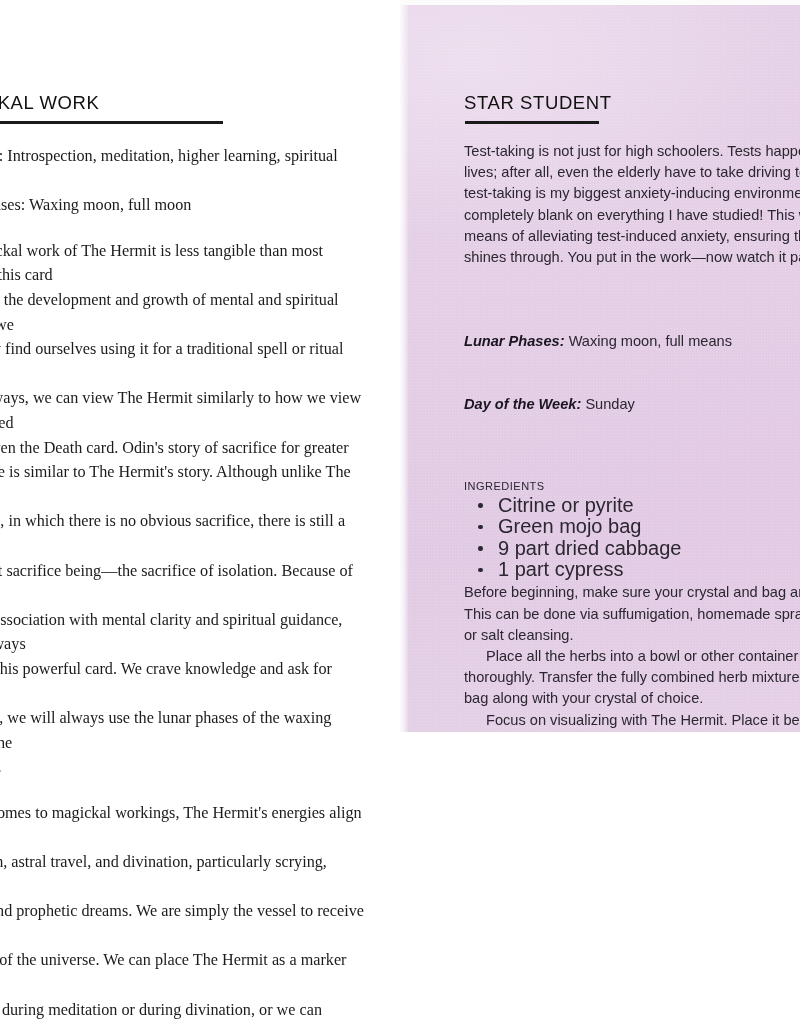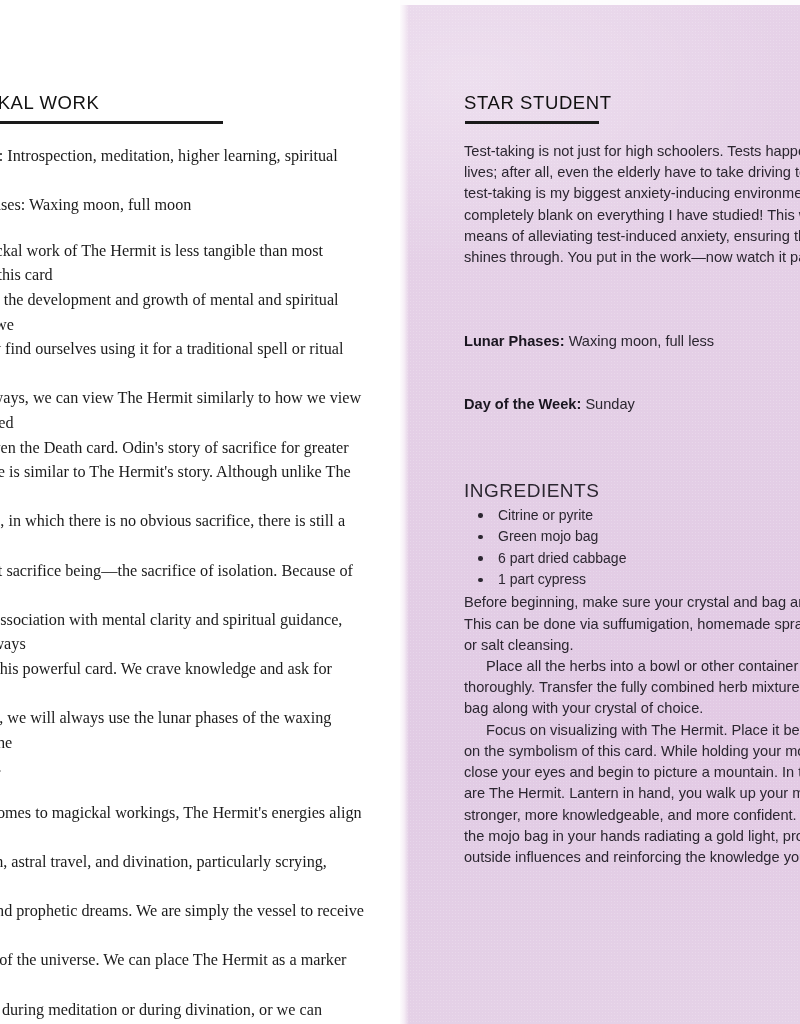--- a/index.html
+++ b/index.html
@@ -45,21 +45,21 @@
     color:#1b1b1b;
     margin:0;
     white-space:pre-line;
   }
   .lp-meta{margin-top:20px;}
   .lp-p{margin-top:21px;}
 
   
   .page-right{
     position:relative;
-    width:400px;height:1024px;
+    width:400px;height:732px;
     flex:0 0 400px;
     overflow:hidden;
     background:
       radial-gradient(ellipse 520px 300px at 18% 8%, rgba(255,255,255,0.30), rgba(255,255,255,0) 62%),
       radial-gradient(ellipse 420px 360px at 92% 72%, rgba(228,200,228,0.55), rgba(228,200,228,0) 66%),
       linear-gradient(170deg, #e6d2e8 0%, #e4cfe6 38%, #e1cbe4 70%, #e5d2e7 100%);
   }
   
   .grain{
     position:absolute;inset:0;pointer-events:none;opacity:.32;
@@ -99,35 +99,35 @@
   }
   .rp-body{
     font-size:14.6px;
     line-height:21.2px;
     color:#2b2630;
     margin:0;
     white-space:pre;
   }
   .rp-intro{margin-top:17px;}
   .rp-corr{margin-top:20px;white-space:pre;}
-  .rp-corr .k{font-weight:bold;color:#1a1620;}
+  .rp-corr .k{font-weight:bold;color:#1a1620;font-style:italic;}
   .sect-title{
     margin-top:22px;
-    font-size:19px;
+    font-size:11px;
     letter-spacing:0.5px;
     color:#2b2630;
     font-weight:400;
   }
   .ing-list{
     list-style:none;margin:3px 0 0 0;padding:0;
   }
   .ing-list li{
     position:relative;
     padding-left:34px;
-    font-size:14px;
+    font-size:20px;
     line-height:21.4px;
     color:#2b2630;
   }
   .ing-list li::before{
     content:"";
     position:absolute;left:14px;top:8.5px;
     width:4.6px;height:4.6px;border-radius:50%;
     background:#2b2630;
   }
   .instr{margin-top:2px;}
@@ -182,30 +182,30 @@
       <div class="rp-rule"></div>
 
       <p class="rp-body rp-intro">Test-taking is not just for high schoolers. Tests happen throughout our
 lives; after all, even the elderly have to take driving tests. For many of us,
 test-taking is my biggest anxiety-inducing environment, and my mind goes
 completely blank on everything I have studied! This working is designed as a
 means of alleviating test-induced anxiety, ensuring that your knowledge
 shines through. You put in the work—now watch it pay off.</p>
 
       <div class="rp-corr rp-body">
-        <div><span class="k">Lunar Phases:</span><span> Waxing moon, full less</span></div>
+        <div><span class="k">Lunar Phases:</span><span> Waxing moon, full means</span></div>
         <div><span class="k">Day of the Week:</span><span> Sunday</span></div>
       </div>
 
       <div class="sect-title">INGREDIENTS</div>
 
       <ul class="ing-list">
         <li>Citrine or pyrite</li>
         <li>Green mojo bag</li>
-        <li>6 part dried cabbage</li>
+        <li>9 part dried cabbage</li>
         <li>1 part cypress</li>
       </ul>
 
 
       <div class="instr">
         <p class="rp-body para">Before beginning, make sure your crystal and bag are cleansed and charged.
 This can be done via suffumigation, homemade spray, sound cleansing,
 or salt cleansing.</p>
         <p class="rp-body para ind">Place all the herbs into a bowl or other container and mix them
 thoroughly. Transfer the fully combined herb mixture into your mojo

